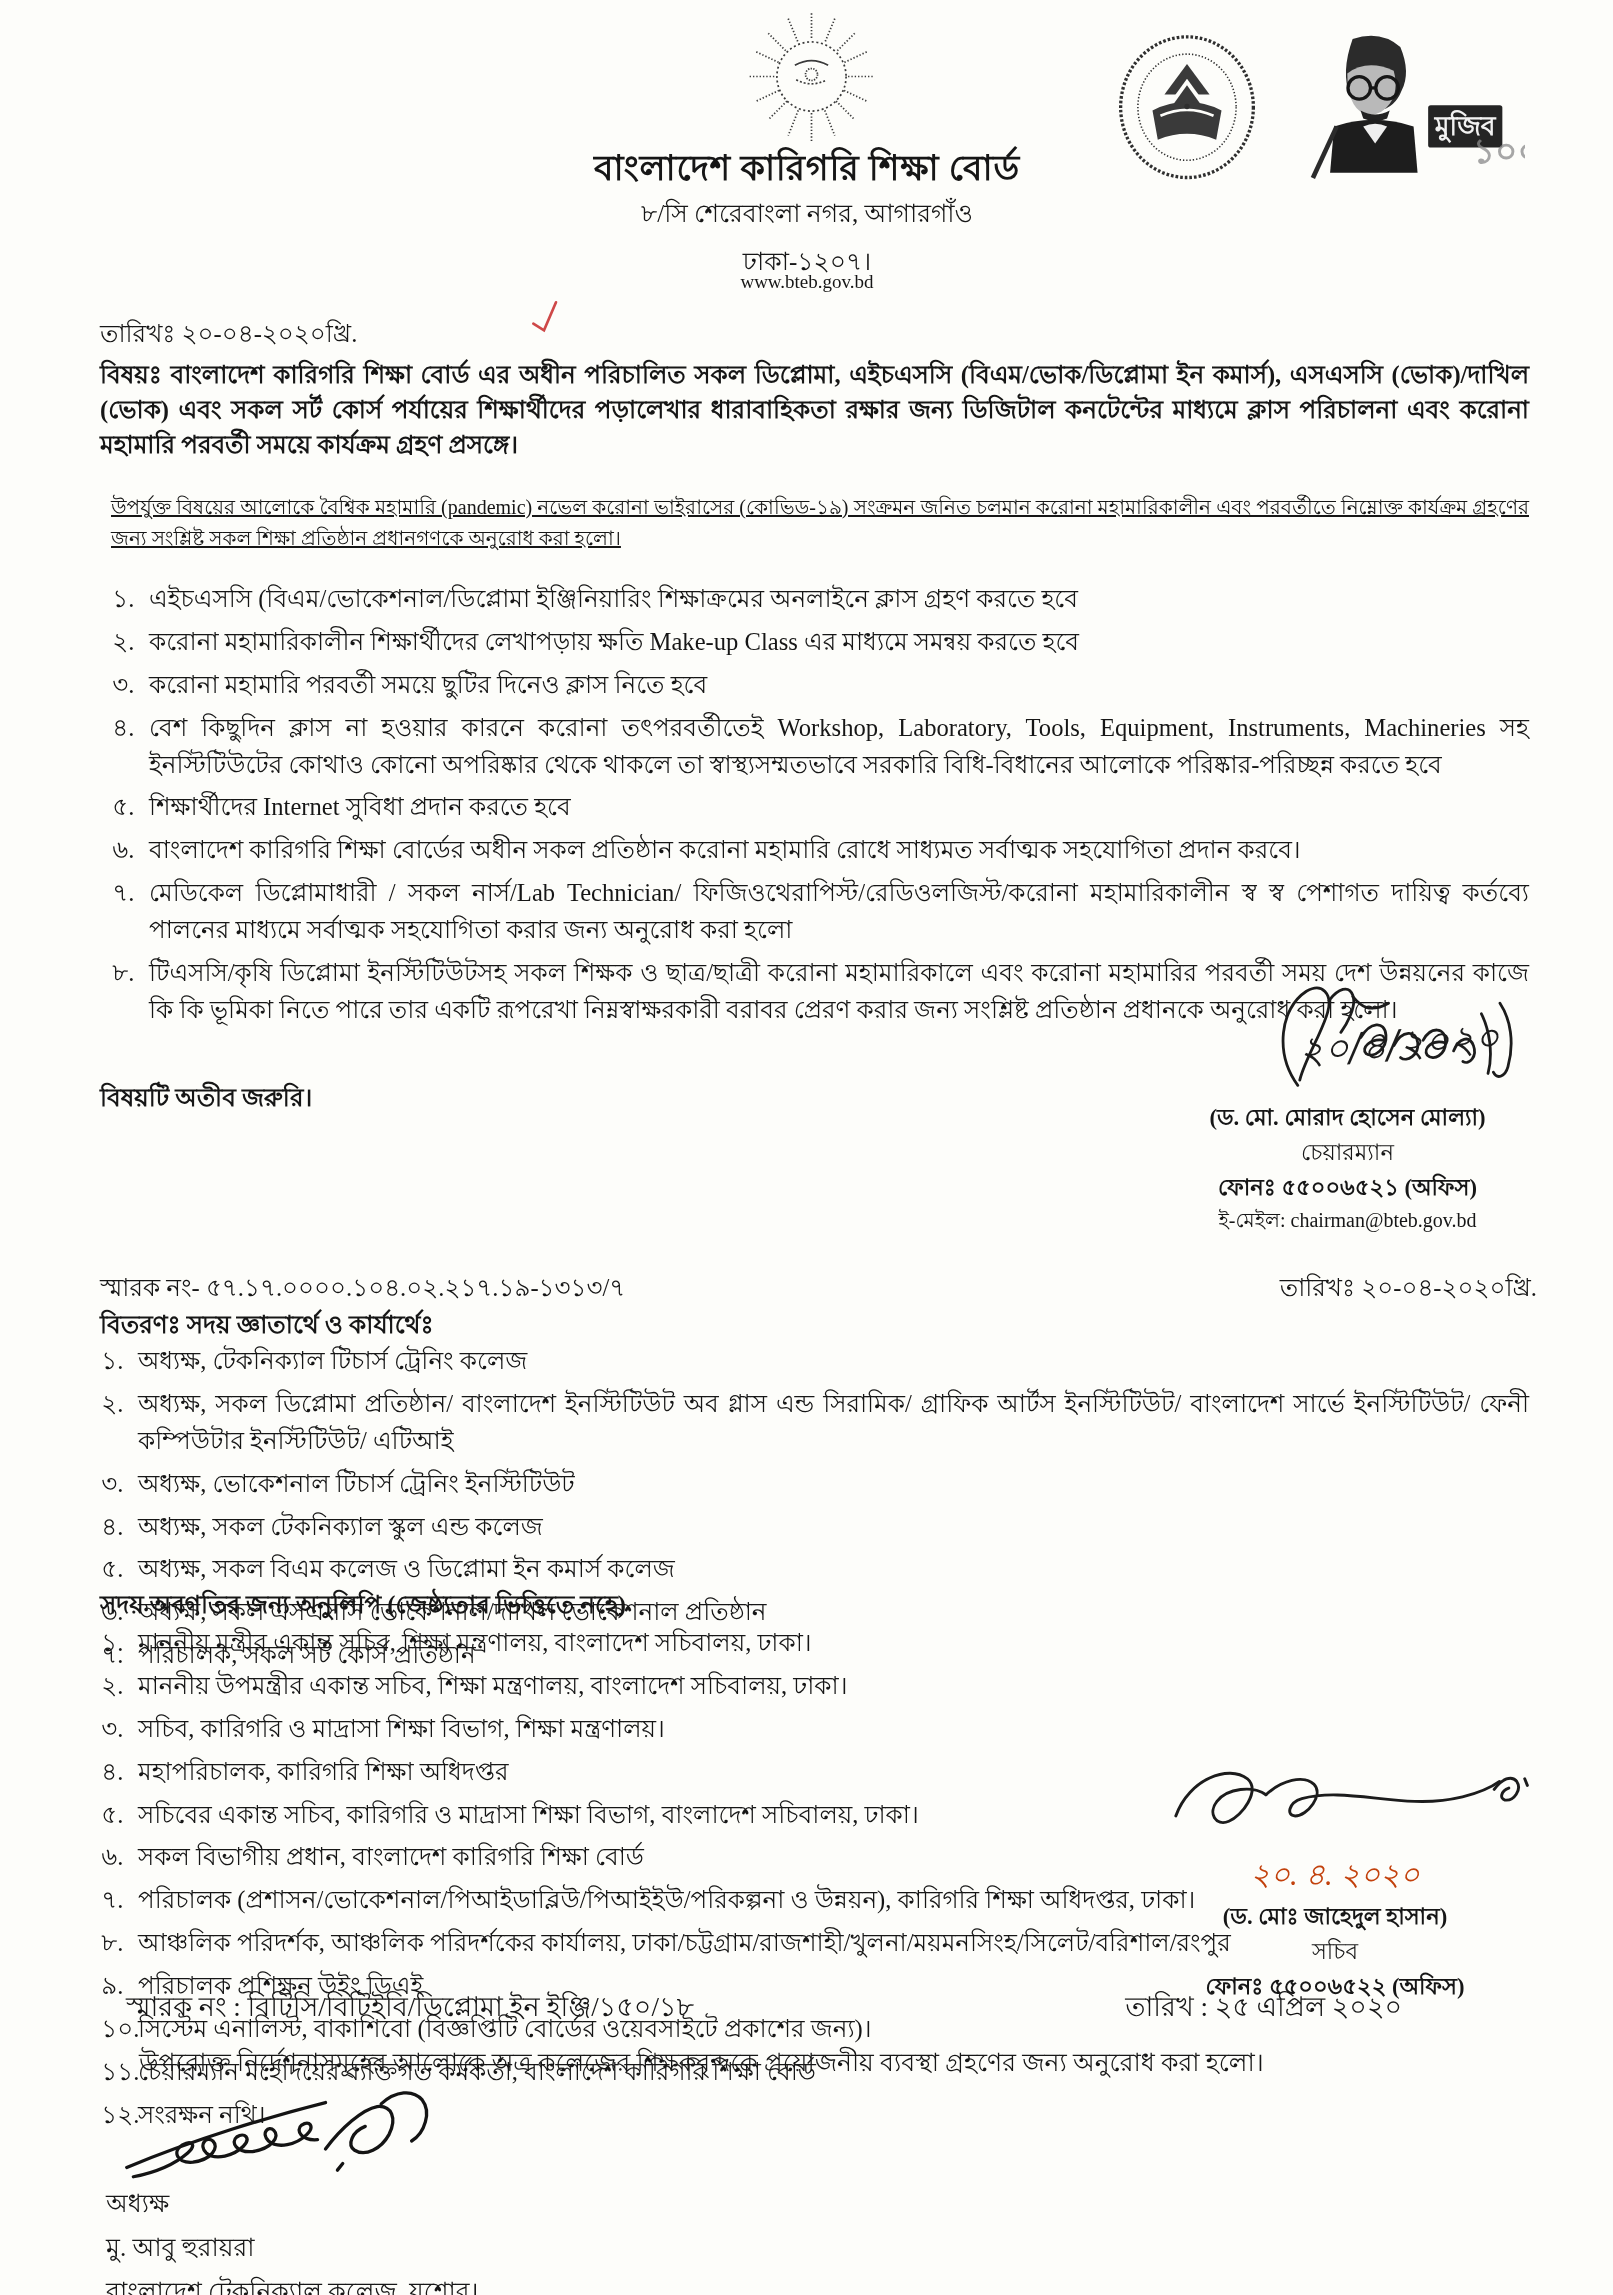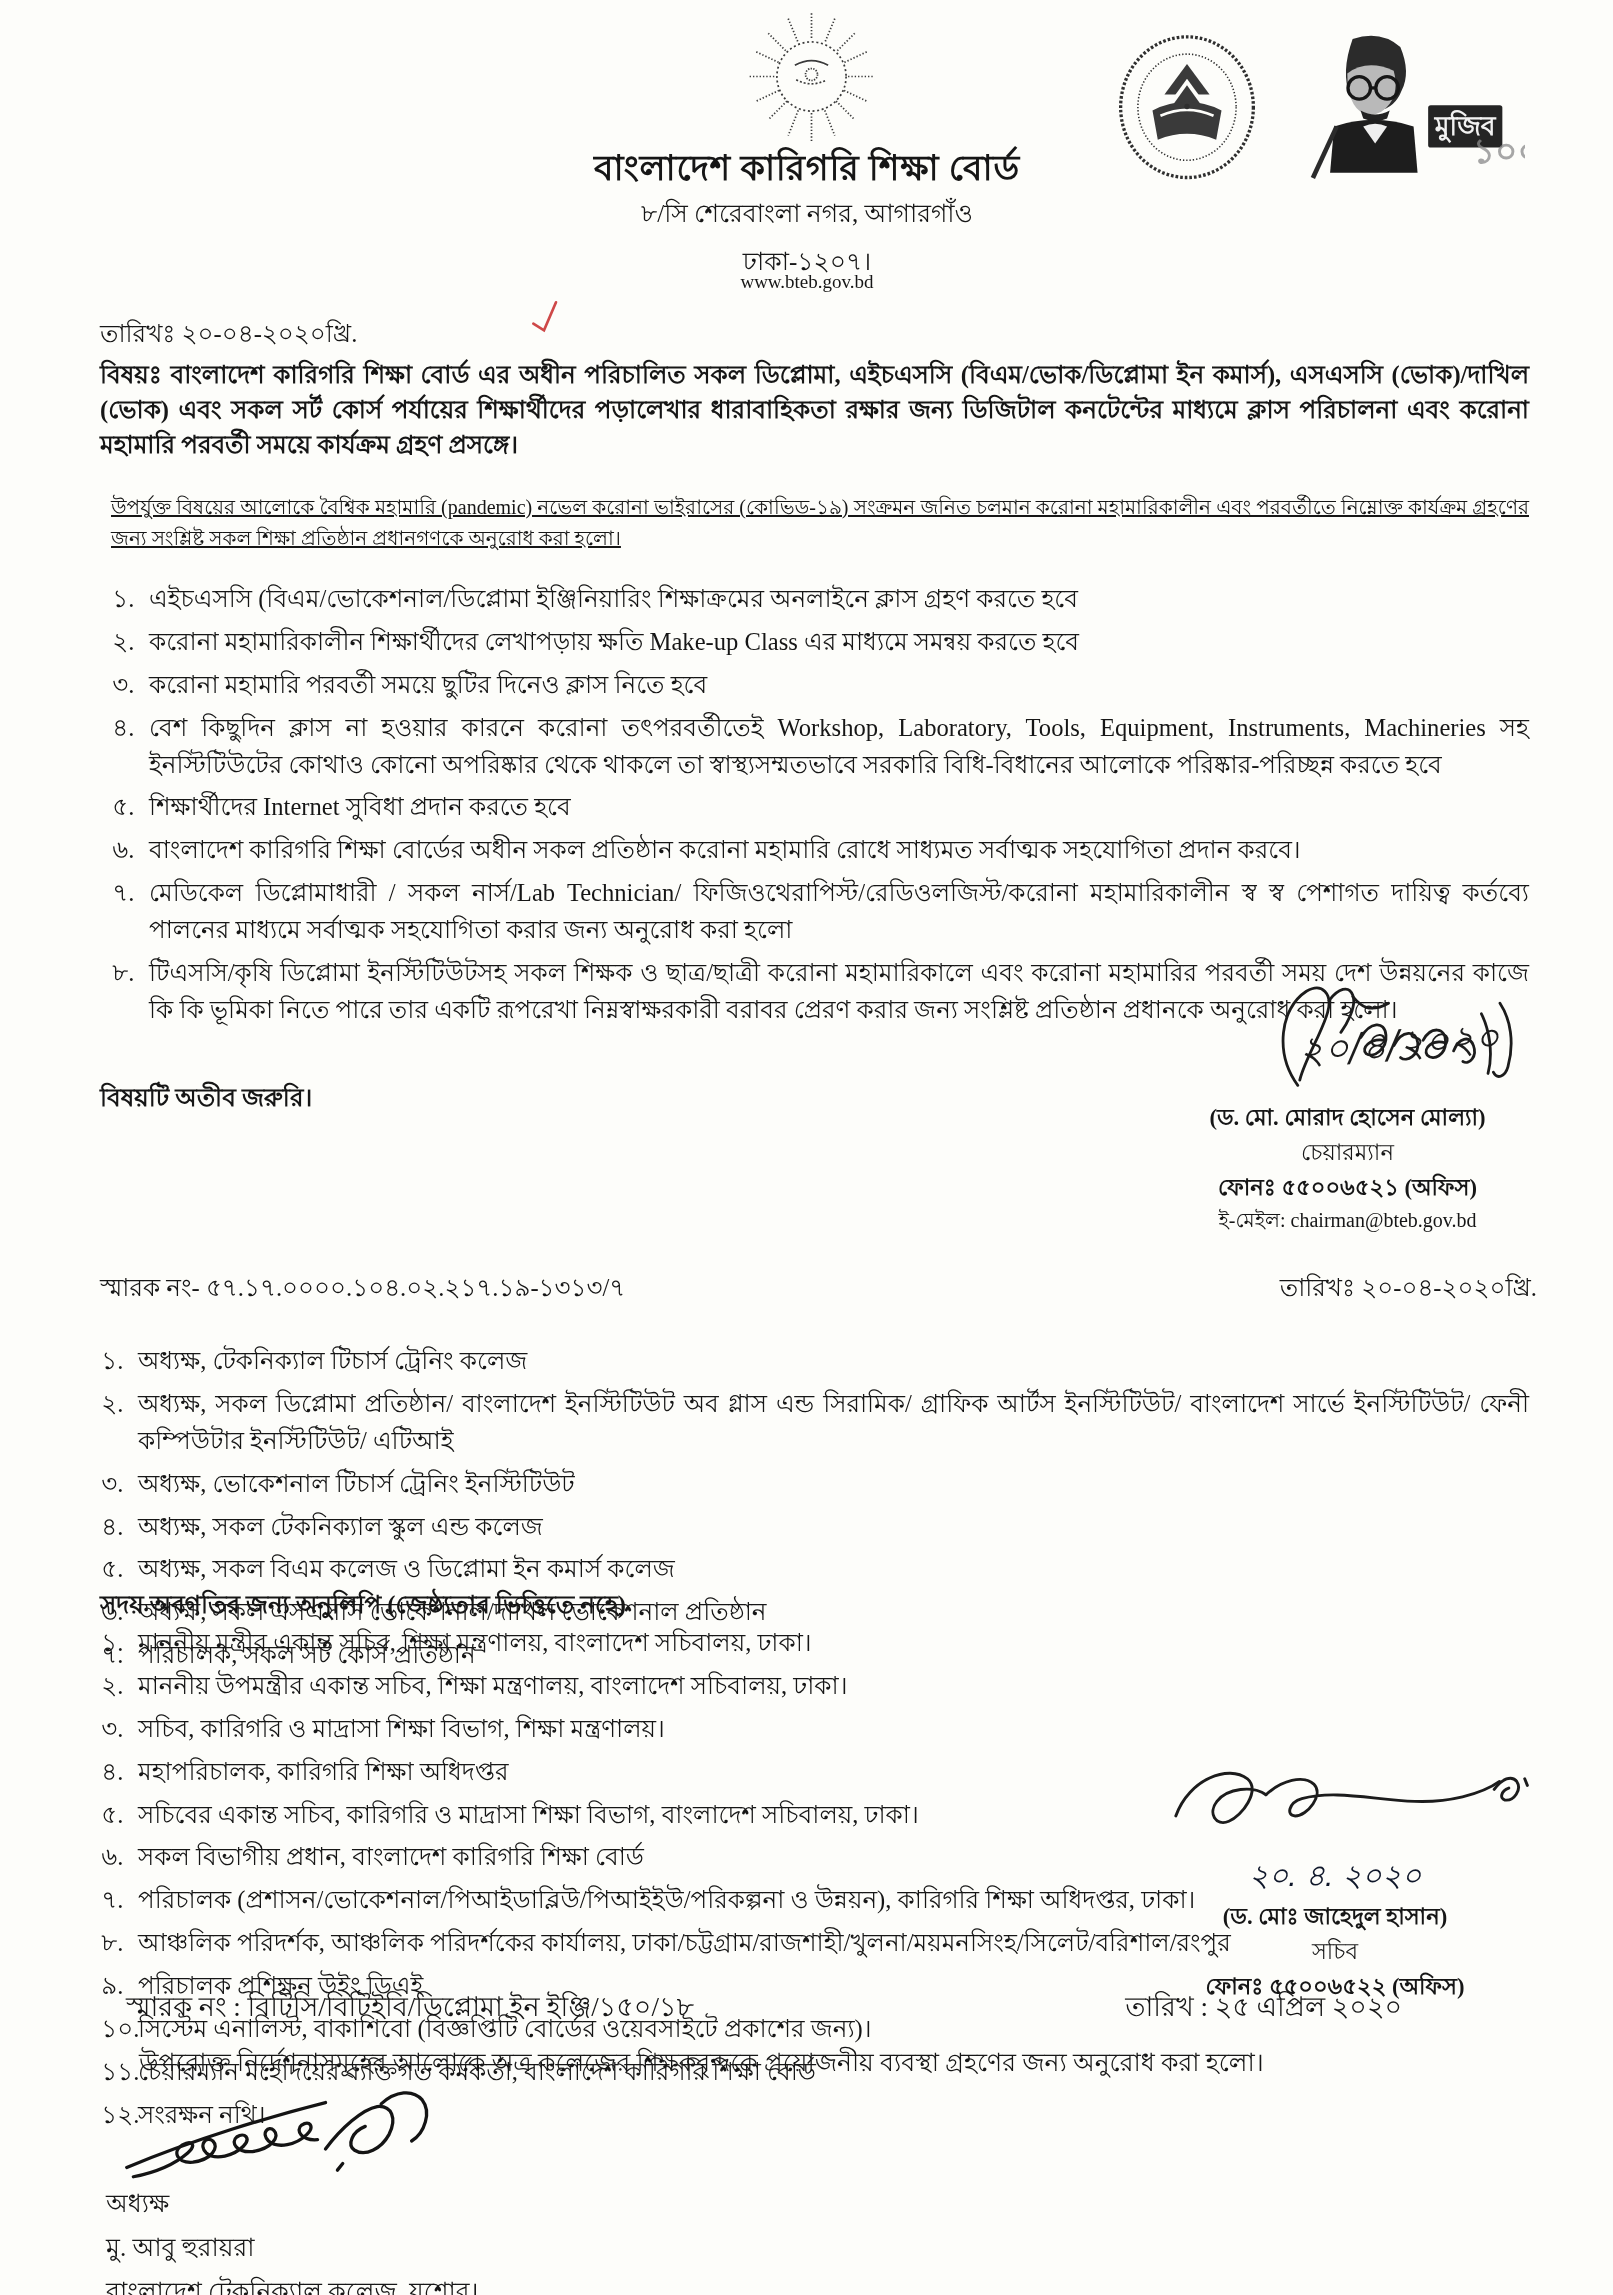--- a/index.html
+++ b/index.html
@@ -19,21 +19,21 @@
   .web{font-size:19px;}
   .memo-row{display:flex;justify-content:space-between;font-size:24.6px;}
   .subject{font-size:24.6px;font-weight:bold;line-height:1.42;text-align:justify;}
   .para{font-size:20px;line-height:1.55;text-align:justify;text-decoration:underline;}
   .list{font-size:24.6px;line-height:1.5;}
   .list-item{position:relative;padding-left:38px;margin-bottom:6px;text-align:justify;}
   .list-item .num{position:absolute;left:1.3px;top:0;}
   .urgent{font-size:24.6px;font-weight:bold;}
   .sig-block{text-align:center;font-size:22.6px;line-height:1.55;}
   .sig-block .nameln{font-weight:bold;}
-  .hand{font-family:Liberation Sans, sans-serif;font-style:italic;font-size:30.5px;color:#0f172a;}
+  .hand{font-family:Liberation Serif, serif;font-style:italic;font-size:30.5px;color:#c2410c;}
   .memo3-left{font-size:27px;}
   .memo3-right{font-size:27px;}
   .closing{font-size:25px;}
   .principal{font-size:25px;line-height:1.75;}
   svg{display:block;}
 </style>
 </head>
 <body>
 
 <div class="page">
@@ -154,20 +154,21 @@
     <div>চেয়ারম্যান</div>
     <div style="font-weight:bold;">ফোনঃ ৫৫০০৬৫২১ (অফিস)</div>
     <div style="font-size:20px;">ই-মেইল: chairman@bteb.gov.bd</div>
   </div>
 
   <div class="abs memo-row" style="left:100px;right:77px;top:1269px;">
     <span>স্মারক নং- ৫৭.১৭.০০০০.১০৪.০২.২১৭.১৯-১৩১৩/৭</span>
     <span>তারিখঃ ২০-০৪-২০২০খ্রি.</span>
   </div>
 
+  <div class="abs" style="left:100px;right:85px;top:1306px;font-size:24.6px;font-weight:bold;">বিতরণঃ সদয় জ্ঞাতার্থে ও কার্যার্থেঃ</div>
   <div class="abs list" style="left:100px;right:85px;top:1343px;">
     <div class="list-item"><span class="num">১.</span><span>অধ্যক্ষ, টেকনিক্যাল টিচার্স ট্রেনিং কলেজ</span></div>
     <div class="list-item"><span class="num">২.</span><span>অধ্যক্ষ, সকল ডিপ্লোমা প্রতিষ্ঠান/ বাংলাদেশ ইনস্টিটিউট অব গ্লাস এন্ড সিরামিক/ গ্রাফিক আর্টস ইনস্টিটিউট/ বাংলাদেশ সার্ভে ইনস্টিটিউট/ ফেনী কম্পিউটার ইনস্টিটিউট/ এটিআই</span></div>
     <div class="list-item"><span class="num">৩.</span><span>অধ্যক্ষ, ভোকেশনাল টিচার্স ট্রেনিং ইনস্টিটিউট</span></div>
     <div class="list-item"><span class="num">৪.</span><span>অধ্যক্ষ, সকল টেকনিক্যাল স্কুল এন্ড কলেজ</span></div>
     <div class="list-item"><span class="num">৫.</span><span>অধ্যক্ষ, সকল বিএম কলেজ ও ডিপ্লোমা ইন কমার্স কলেজ</span></div>
     <div class="list-item"><span class="num">৬.</span><span>অধ্যক্ষ, সকল এসএসসি ভোকেশনাল/দাখিল ভোকেশনাল প্রতিষ্ঠান</span></div>
     <div class="list-item"><span class="num">৭.</span><span>পরিচালক, সকল সর্ট কোর্স প্রতিষ্ঠান</span></div>
   </div>
 

